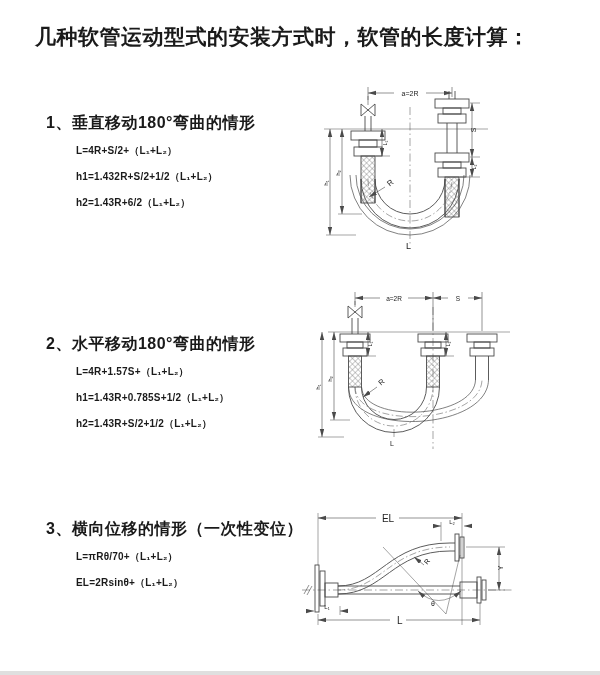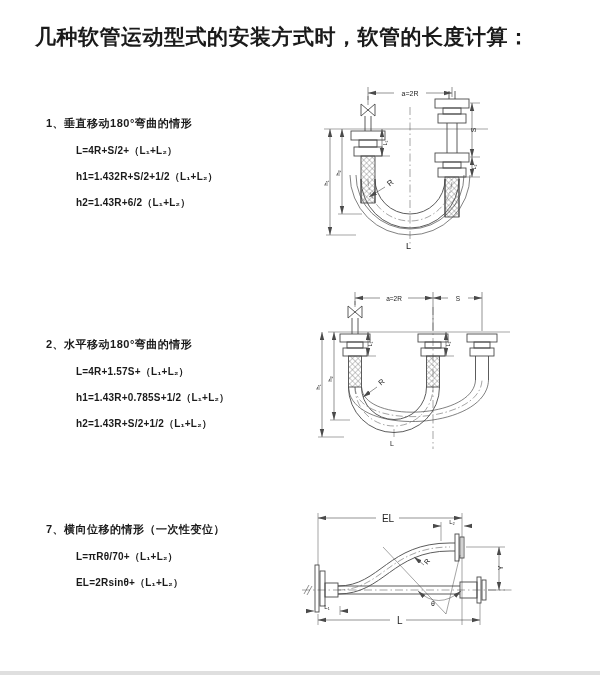--- a/index.html
+++ b/index.html
@@ -2,21 +2,21 @@
 <html><head>
 <meta charset="utf-8">
 <style>
   * { margin:0; padding:0; box-sizing:border-box; }
   html,body { width:600px; height:675px; }
   body { background:#ffffff; font-family:"Liberation Sans","DejaVu Sans",sans-serif; position:relative; overflow:hidden; color:#1a1a1a; }
   .page { position:absolute; inset:0; background:#fff; }
   .page-title { position:absolute; left:35px; top:23px; font-size:21px; font-weight:bold; letter-spacing:.5px; }
   .section { position:absolute; left:46px; }
   .sec1 { top:112px; } .sec2 { top:321px;margin-top:12px; } .sec3 { top:518px; }
-  .sec-heading { font-size:11px; font-weight:bold; line-height:22px; letter-spacing:.5px; }
+  .sec-heading { font-size:16px; font-weight:bold; line-height:22px; letter-spacing:.5px; }
   .formulas { margin-left:30px; margin-top:4px; }
   .formula { font-size:10px; font-weight:bold; line-height:26px; white-space:pre; letter-spacing:.2px; }
   svg.diag { position:absolute; }
   svg.d1 { left:310px; top:83px; width:220px; height:172px; }
   svg.d2 { left:310px; top:287px; width:230px; height:172px; }
   svg.d3 { left:300px; top:507px; width:300px; height:135px; }
   .bottom-edge { position:absolute; left:0; right:0; bottom:0; height:4px; background:#dfdfdf; }
   text { fill:#222; stroke:none; }
 </style>
 </head>
@@ -38,21 +38,21 @@
   <div class="section sec2">
     <div class="sec-heading">2、水平移动180°弯曲的情形</div>
     <div class="formulas">
       <div class="formula">L=4R+1.57S+（L₁+L₂）</div>
       <div class="formula">h1=1.43R+0.785S+1/2（L₁+L₂）</div>
       <div class="formula">h2=1.43R+S/2+1/2（L₁+L₂）</div>
     </div>
   </div>
 
   <div class="section sec3">
-    <div class="sec-heading">7、横向位移的情形（一次性变位）</div>
+    <div class="sec-heading">3、横向位移的情形（一次性变位）</div>
     <div class="formulas">
       <div class="formula">L=πRθ/70+（L₁+L₂）</div>
       <div class="formula">EL=2Rsinθ+（L₁+L₂）</div>
     </div>
   </div>
 
   <svg class="diag d1" viewBox="0 0 220 172">
     <defs>
       <marker id="arA" markerWidth="9" markerHeight="6" refX="8" refY="2.2" orient="auto-start-reverse" markerUnits="userSpaceOnUse">
         <path d="M0,0 L8,2.2 L0,4.4 Z" fill="#4a4a4a"></path>

